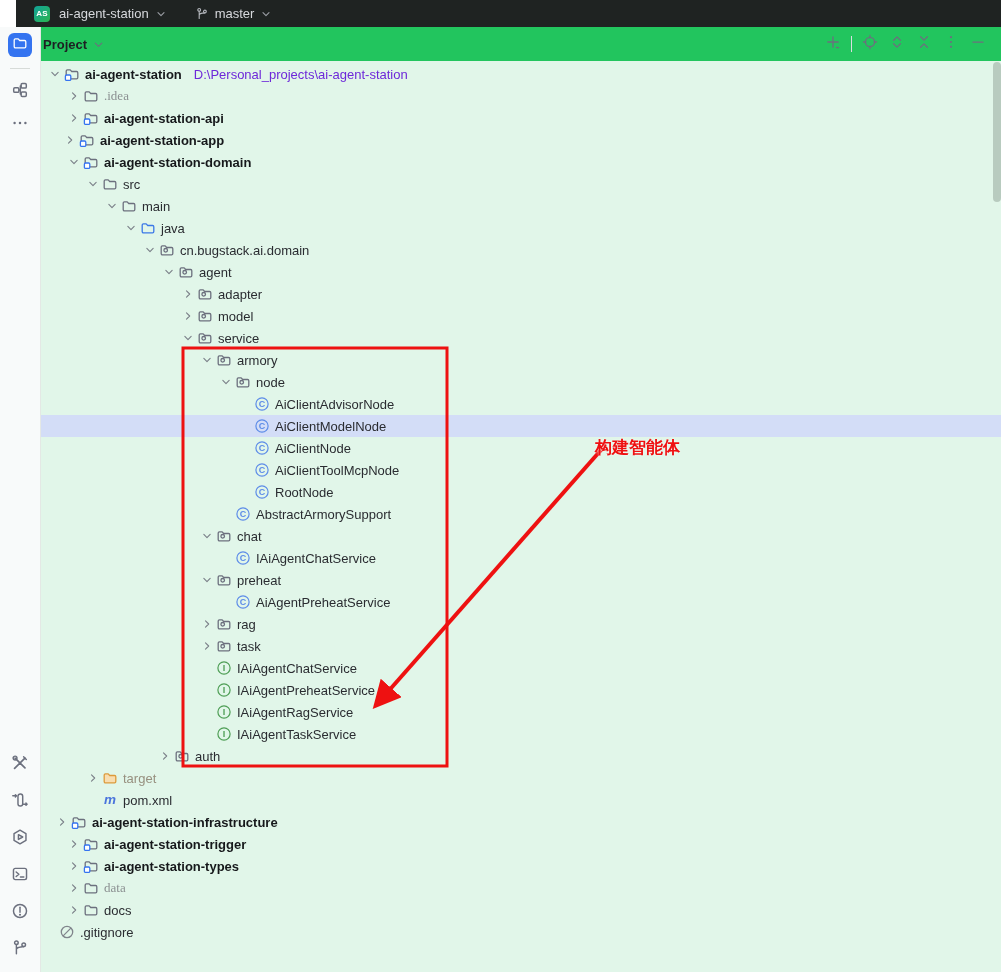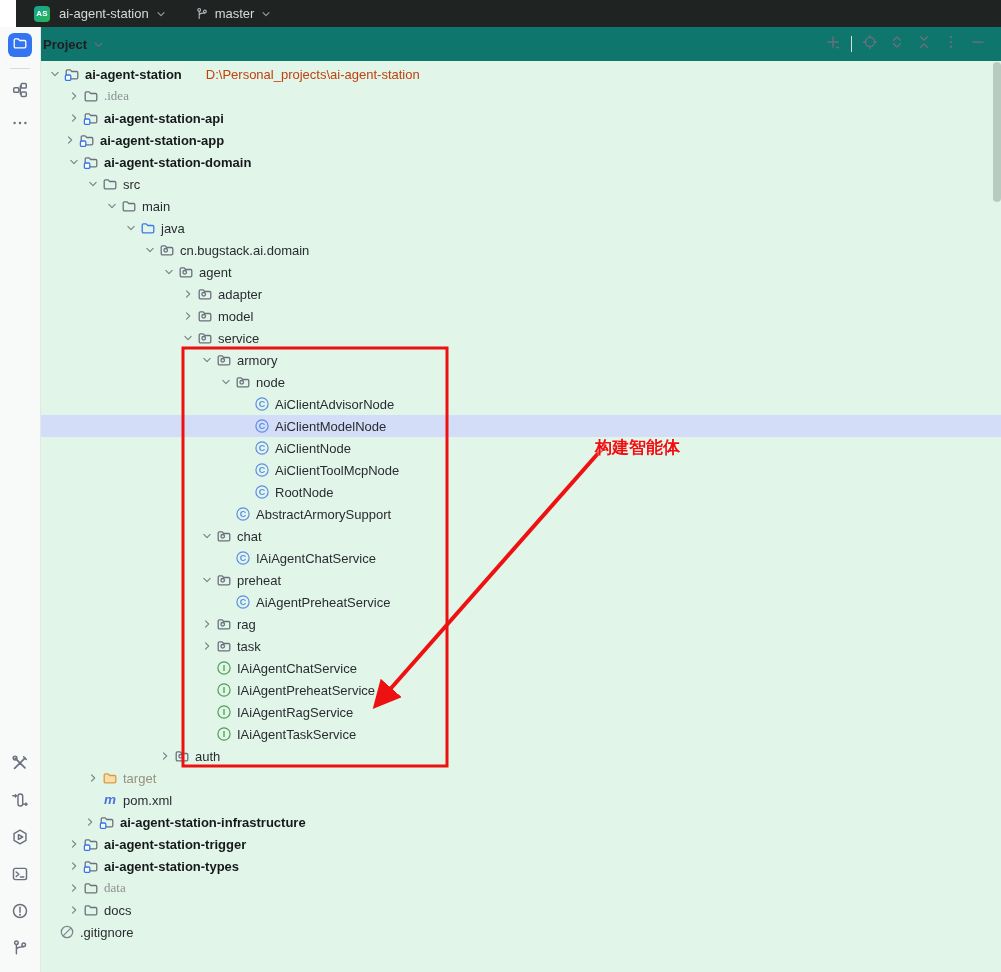--- a/index.html
+++ b/index.html
@@ -25,40 +25,40 @@
   .stripe-btn { width:24px; height:24px; border-radius:6px; display:flex;
     align-items:center; justify-content:center; margin-bottom:9px; }
   .stripe-btn.active { background:#3574f0; }
   .stripe-sep { width:20px; height:1px; background:#d7dbd8; margin:2px 0 11px 0; }
   .stripe-bottom { margin-top:auto; display:flex; flex-direction:column;
     align-items:center; gap:13px; }
   .stripe-bottom .stripe-btn { margin-bottom:0; }
 
   
   .panel-header { position:absolute; left:41px; top:27px; width:960px; height:34px;
-    background:#0f766e; display:flex; align-items:center; padding:0 14px 0 2px; }
+    background:#22c55e; display:flex; align-items:center; padding:0 14px 0 2px; }
   .panel-title { font-size:13px; font-weight:700; color:#1d1f23; margin-right:5px; }
   .ph-icons { margin-left:auto; display:flex; align-items:center; gap:9px; }
   .ph-btn { width:18px; height:18px; display:flex; align-items:center; justify-content:center; }
   .ph-sep { width:1px; height:16px; background:#dadde0; }
 
   
   .tree { position:absolute; left:41px; top:61px; width:960px; height:911px;
     background:#e1f6e9; padding-top:2px; }
   .row { height:22px; display:flex; align-items:center; font-size:13px;
     color:#2a2c31; white-space:nowrap; }
   .row.selected { background:#d3ddf7; }
   .chev { width:17px; height:16px; flex:0 0 17px; display:flex; align-items:center;
     justify-content:center; }
   .ticon { width:17px; height:16px; flex:0 0 17px; display:flex; align-items:center;
     justify-content:center; margin-right:5px; }
   .lbl.bold { font-weight:700; color:#16181b; }
   .lbl.muted { color:#8c9192;font-family:Liberation Serif, serif; }
   .lbl.warm { color:#97907f; }
-  .suffix { color:#c2410c; margin-left:24px; font-size:13px; }
+  .suffix { color:#6d28d9; margin-left:12px; font-size:13px; }
 
   
   .overlay { position:absolute; left:0; top:0; width:1001px; height:972px;
     pointer-events:none; z-index:6; }
   .annotation-text { position:absolute; left:595px; top:436px; z-index:7;
     color:#ee1111; font-size:17px; font-weight:700;
     text-shadow:0 0 2px rgba(255,255,255,.9); pointer-events:none; }
 
   
   .scroll-thumb { position:absolute; right:0px; top:62px; width:8px; height:140px;
@@ -611,21 +611,21 @@
     </div>
     <div class="row" style="padding-left:43px">
       <span class="chev"></span>
       <span class="ticon">
         <svg width="16" height="16" viewBox="0 0 16 16" fill="none" stroke="#6c707e" stroke-width="1.3" stroke-linecap="round" stroke-linejoin="round">
           <text x="8" y="12.2" font-size="13.5" font-style="italic" font-weight="700" fill="#4a74dc" stroke="none" text-anchor="middle" font-family="Liberation Sans,sans-serif">m</text>
         </svg>
       </span>
       <span class="lbl">pom.xml</span>
     </div>
-    <div class="row" style="padding-left:40px">
+    <div class="row" style="padding-left:12px">
       <span class="chev">
         <svg width="14" height="14" viewBox="0 0 16 16" fill="none" stroke="#7b8089" stroke-width="1.3" stroke-linecap="round" stroke-linejoin="round">
           <path d="M6.3 4.4 9.9 8 6.3 11.6"></path>
         </svg>
       </span>
       <span class="ticon">
         <svg width="16" height="16" viewBox="0 0 16 16" fill="none" stroke="#6c707e" stroke-width="1.3" stroke-linecap="round" stroke-linejoin="round">
           <path d="M2.2 5.1c0-.7.5-1.2 1.2-1.2h2.8l1.5 1.6h4.9c.7 0 1.2.5 1.2 1.2v4.9c0 .7-.5 1.2-1.2 1.2H3.4c-.7 0-1.2-.5-1.2-1.2z"></path>
           <rect x="1.4" y="9" width="5.4" height="5.4" rx="1.2" fill="#ffffff" stroke="#3574f0"></rect>
         </svg>

